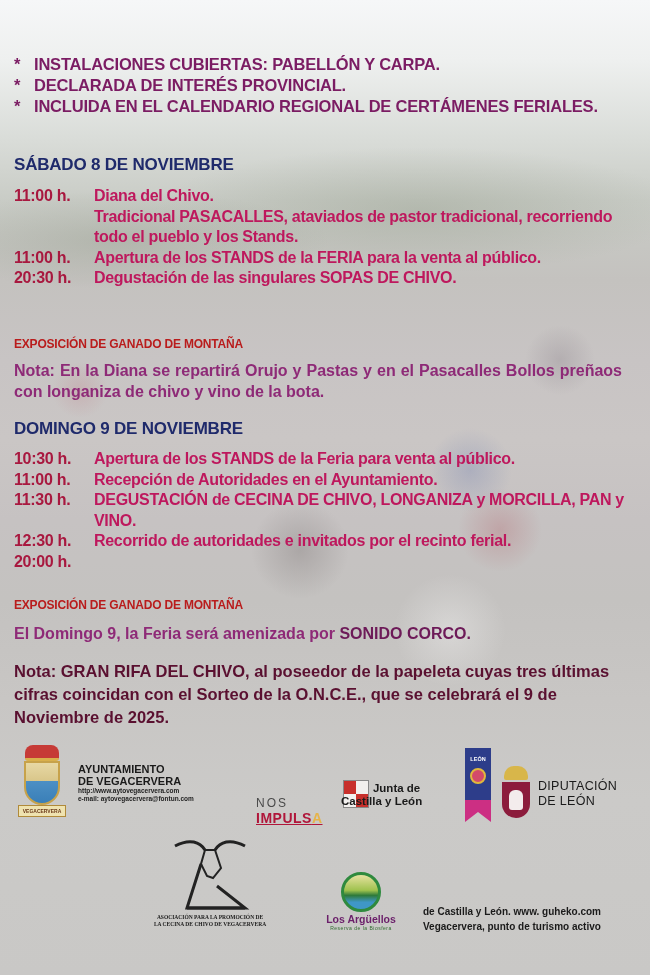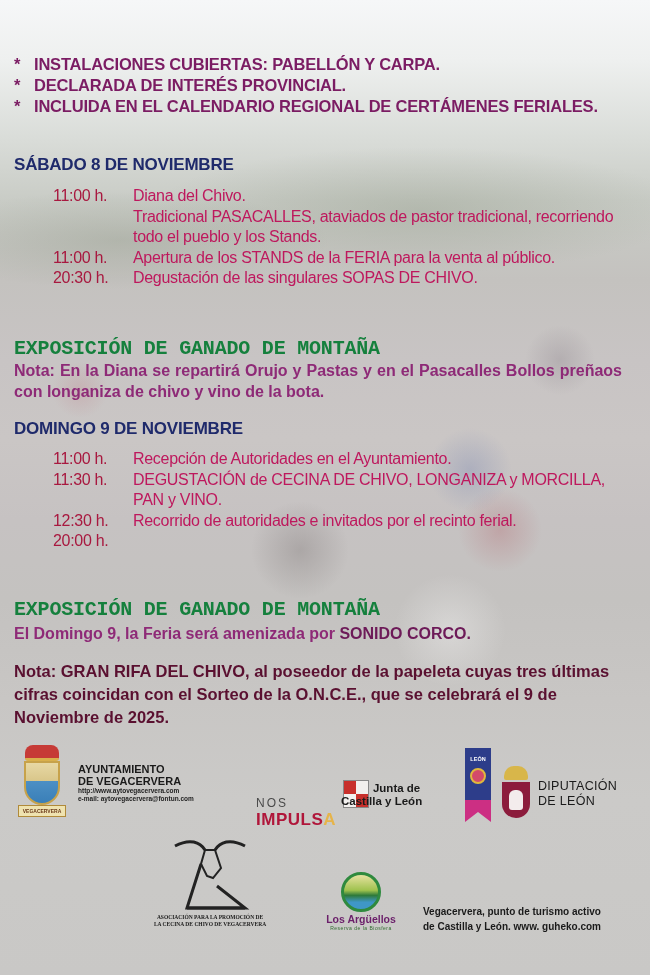--- a/index.html
+++ b/index.html
@@ -31,44 +31,44 @@
     .content { position: absolute; inset: 0; }
 
     .bullets { position: absolute; left: 14px; top: 54px; width: 620px; }
     .bullet { display: flex; font-weight: bold; color: #7b1c63; font-size: 16.5px; line-height: 21px; letter-spacing: -0.2px; }
     .bullet .star { width: 20px; color: #7b1c63; }
     .bullet .txt { flex: 1; }
 
     .day-heading { position: absolute; left: 14px; font-weight: bold; color: #1f2a6b; font-size: 17px; letter-spacing: -0.2px; }
 
     .schedule { position: absolute; left: 14px; width: 625px; }
-    .row { display: flex; font-size: 16px; line-height: 20.5px; font-weight: normal; letter-spacing: -0.3px; margin-left: 39px; }
+    .row { display: flex; font-size: 16px; line-height: 20.5px; font-weight: bold; letter-spacing: -0.3px; }
     .row .time { width: 80px; color: #a8183f; flex-shrink: 0; }
     .row .desc { flex: 1; color: #be185d; }
 
-    .expo { position: absolute; left: 14px; font-weight: bold; color: #15803d; font-size: 20px; letter-spacing: -0.2px; font-family: Liberation Mono, monospace; }
+    .expo { position: absolute; left: 14px; font-weight: bold; color: #b91c1c; font-size: 12px; letter-spacing: -0.2px; }
 
     .note-purple { position: absolute; left: 14px; width: 608px; font-weight: bold; color: #8e2a77; font-size: 16px; line-height: 21px; text-align: justify; }
     .note-purple .strong { color: #6d1a58; }
 
     .rifa { position: absolute; left: 14px; width: 600px; font-weight: bold; color: #5a1030; font-size: 16.5px; line-height: 23px; }
 
     
     .logo-ayto { position: absolute; left: 18px; top: 738px; width: 220px; height: 90px; display: flex; align-items: center; }
     .crest { width: 48px; height: 84px; position: relative; }
     .crest .crown { position: absolute; left: 7px; top: 4px; width: 34px; height: 16px; background: #c63a36; border-radius: 8px 8px 3px 3px; border-bottom: 3px solid #d9b04b; }
     .crest .shield { position: absolute; left: 6px; top: 20px; width: 36px; height: 44px; background: linear-gradient(180deg, #e7d8a4 0%, #d9c68a 45%, #4c8fc4 46%, #3a7fb8 100%); border-radius: 0 0 18px 18px; border: 2px solid #c7a24a; }
     .crest .ribbon { position: absolute; left: 0px; top: 64px; width: 48px; height: 12px; background: #efe3b0; border: 1px solid #b08a3a; font-size: 5px; line-height: 10px; text-align: center; color: #6b3a1a; font-weight: bold; }
     .ayto-text { margin-left: 12px; }
     .ayto-name { font-weight: bold; font-size: 11px; line-height: 12px; color: #1a1a1a; }
     .ayto-small { font-size: 6.5px; line-height: 8px; color: #222; font-weight: bold; }
 
     .logo-nos { position: absolute; left: 256px; top: 796px; }
     .nos1 { font-size: 12px; letter-spacing: 2px; color: #4a4a4a; }
-    .nos2 { font-size: 17px; font-weight: bold; color: #b0163a; letter-spacing: 0.5px; }
+    .nos2 { font-size: 14px; font-weight: bold; color: #b0163a; letter-spacing: 0.5px; text-decoration: underline; }
     .nos2 .a { color: #e6b44a; }
 
     .logo-junta { position: absolute; left: 343px; top: 780px; display: flex; align-items: flex-end; text-align: center; }
     .junta-shield { width: 26px; height: 28px; display: grid; grid-template-columns: 1fr 1fr; grid-template-rows: 1fr 1fr; border: 1px solid #888; }
     .junta-shield div:nth-child(1), .junta-shield div:nth-child(4) { background: #c8302c; }
     .junta-shield div:nth-child(2), .junta-shield div:nth-child(3) { background: #f2f0ee; }
     .junta-text { font-size: 11.5px; font-weight: bold; color: #1a1a1a; line-height: 13px; margin-left: 2px; }
     .junta-text .l2 { margin-left: -30px; }
 
     .logo-leon-banner { position: absolute; left: 465px; top: 748px; width: 26px; height: 74px; }
@@ -140,20 +140,24 @@
       <span class="desc">Degustación de las singulares SOPAS DE CHIVO.</span>
     </div>
   </div>
 
   <div class="expo" style="top:337px;">EXPOSICIÓN DE GANADO DE MONTAÑA</div>
   <div class="note-purple" style="top:360px;">Nota: En la Diana se repartirá Orujo y Pastas y en el Pasacalles Bollos preñaos con longaniza de chivo y vino de la bota.</div>
 
   <div class="day-heading" style="top:419px;">DOMINGO 9 DE NOVIEMBRE</div>
 
   <div class="schedule" style="top:449px;">
+    <div class="row">
+      <span class="time">10:30 h.</span>
+      <span class="desc">Apertura de los STANDS de la Feria para venta al público.</span>
+    </div>
     <div class="row">
       <span class="time">11:00 h.</span>
       <span class="desc">Recepción de Autoridades en el Ayuntamiento.</span>
     </div>
     <div class="row">
       <span class="time">11:30 h.</span>
       <span class="desc">DEGUSTACIÓN de CECINA DE CHIVO, LONGANIZA y MORCILLA, PAN y VINO.</span>
     </div>
     <div class="row">
       <span class="time">12:30 h.</span>
@@ -238,16 +242,16 @@
     <div class="goat-caption">LA CECINA DE CHIVO DE VEGACERVERA</div>
   </div>
 
   <div class="logo-arg">
     <div class="arg-circle"></div>
     <div class="arg-name">Los Argüellos</div>
     <div class="arg-sub">Reserva de la Biosfera</div>
   </div>
 
   <div class="footer-note">
+    <div>de Castilla y León.  www. guheko.com</div>
     <div>Vegacervera, punto de turismo activo</div>
-    <div>de Castilla y León.  www. guheko.com</div>
   </div>
 </div>
 
 </body></html>

